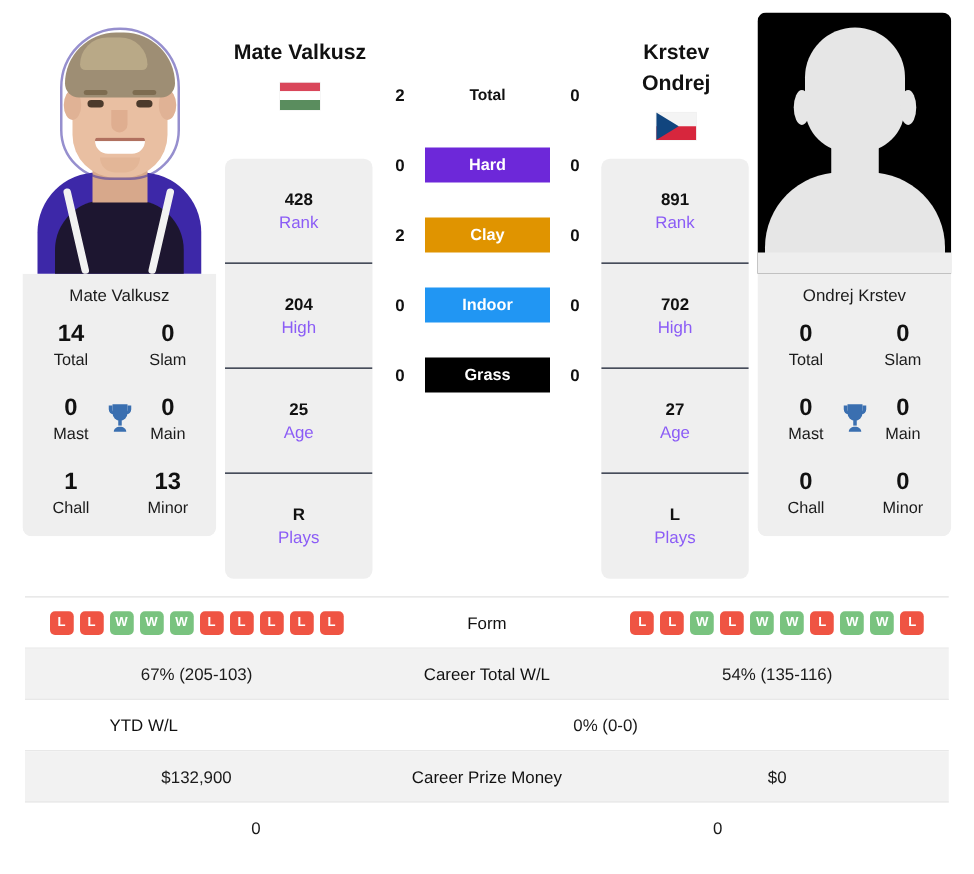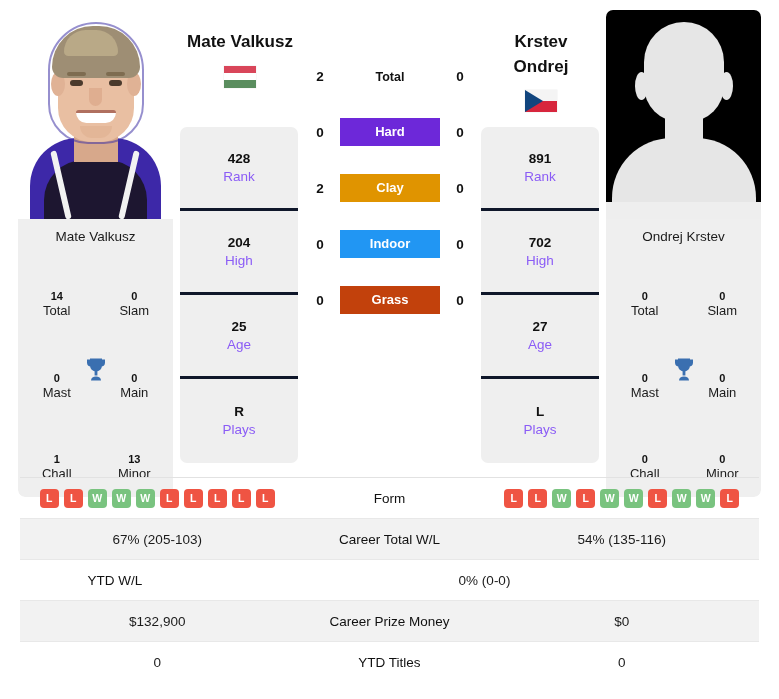--- a/index.html
+++ b/index.html
@@ -176,21 +176,21 @@
     color: #1b1b1b;
     padding-bottom: 12px;
   }
   .titles-grid {
     position: relative;
     display: grid;
     grid-template-columns: 1fr 1fr;
     row-gap: 18px;
   }
   .tstat { text-align: center; line-height: 1.28; }
-  .tstat .num { font-size: 11px; font-weight: bold; color: #111; margin-top: 33px; }
+  .tstat .num { font-size: 19px; font-weight: bold; color: #111; }
   .tstat .lbl { font-size: 13px; color: #1b1b1b; }
   .trophy {
     position: absolute;
     left: 50%; top: 50%;
     transform: translate(-50%, -52%);
     width: 24px; height: 26px;
   }
 
   
   .rank-card {
@@ -201,21 +201,21 @@
     border-radius: 7px;
     overflow: hidden;
   }
   .rank-card.left  { left: 180px; }
   .rank-card.right { left: 481px; }
   .rank-cell {
     height: 84px;
     display: flex; flex-direction: column;
     align-items: center; justify-content: center;
     line-height: 1.3;
-    border-bottom: 3px solid #0f172a;
+    border-bottom: 1px solid #0f172a;
   }
   .rank-cell:last-child { border-bottom: none; }
   .rank-cell .num { font-size: 13.5px; font-weight: bold; color: #111; }
   .rank-cell .lbl { font-size: 13.5px; color: #8b5cf6; }
 
   
   .name-block { position: absolute; top: 30px; width: 160px; text-align: center; }
   .name-block.left  { left: 160px; }
   .name-block.right { left: 461px; }
   .pname {
@@ -505,21 +505,21 @@
       <div class="h2h-score">0</div>
       <div class="h2h-mid">
         <span class="surf-pill" style="background:#2196f3">Indoor</span>
       </div>
       <div class="h2h-score">0</div>
     </div>
 
     <div class="h2h-row">
       <div class="h2h-score">0</div>
       <div class="h2h-mid">
-        <span class="surf-pill" style="background:#c2410c">Grass</span>
+        <span class="surf-pill" style="background:#000000">Grass</span>
       </div>
       <div class="h2h-score">0</div>
     </div>
 
   </div>
 </div>
 
 <div class="stats-table">
 
   <div class="st-row">
@@ -566,17 +566,16 @@
   </div>
 
   <div class="st-row alt">
     <div class="st-left">$132,900</div>
     <div class="st-mid">Career Prize Money</div>
     <div class="st-right">$0</div>
   </div>
 
   <div class="st-row">
     <div class="st-left">0</div>
-    <div class="st-mid">YTD Titles</div>
     <div class="st-right">0</div>
   </div>
 
 </div>
 
 </body></html>

